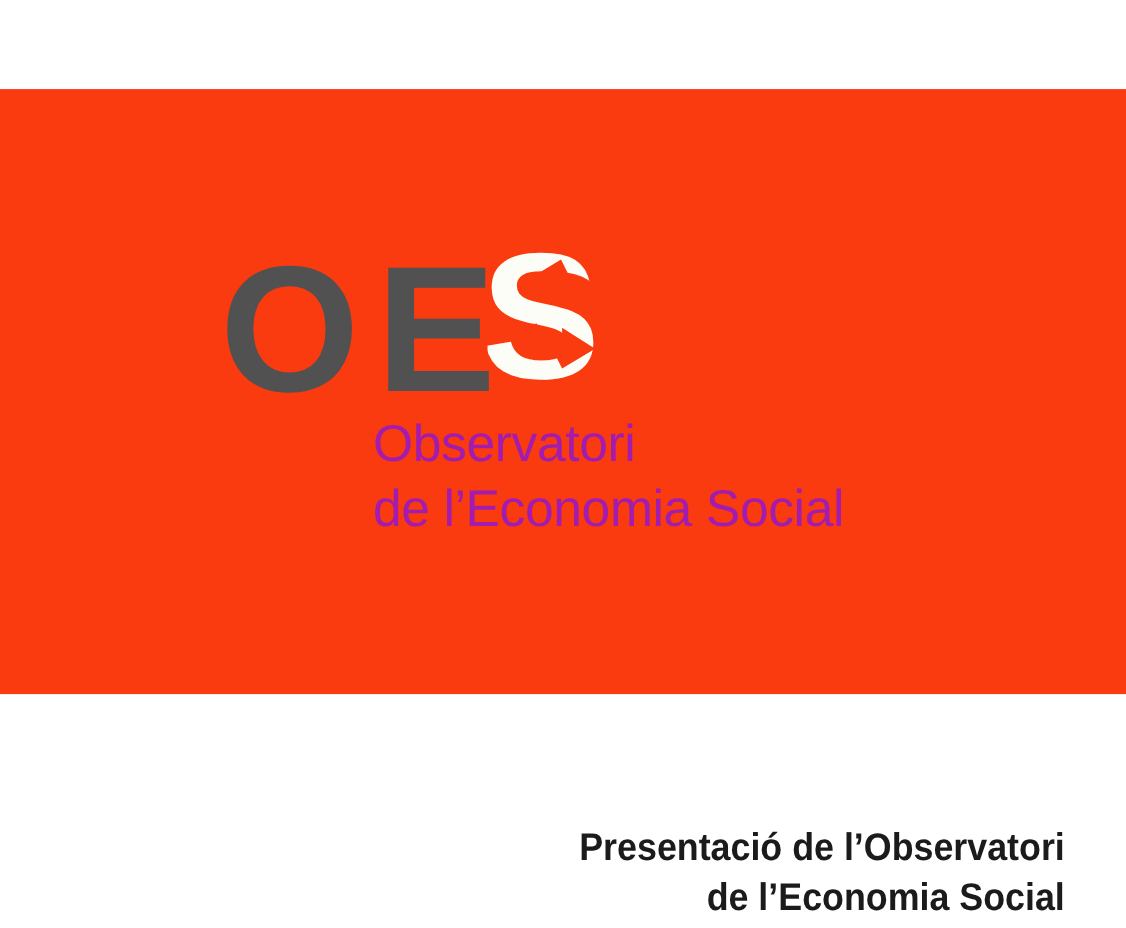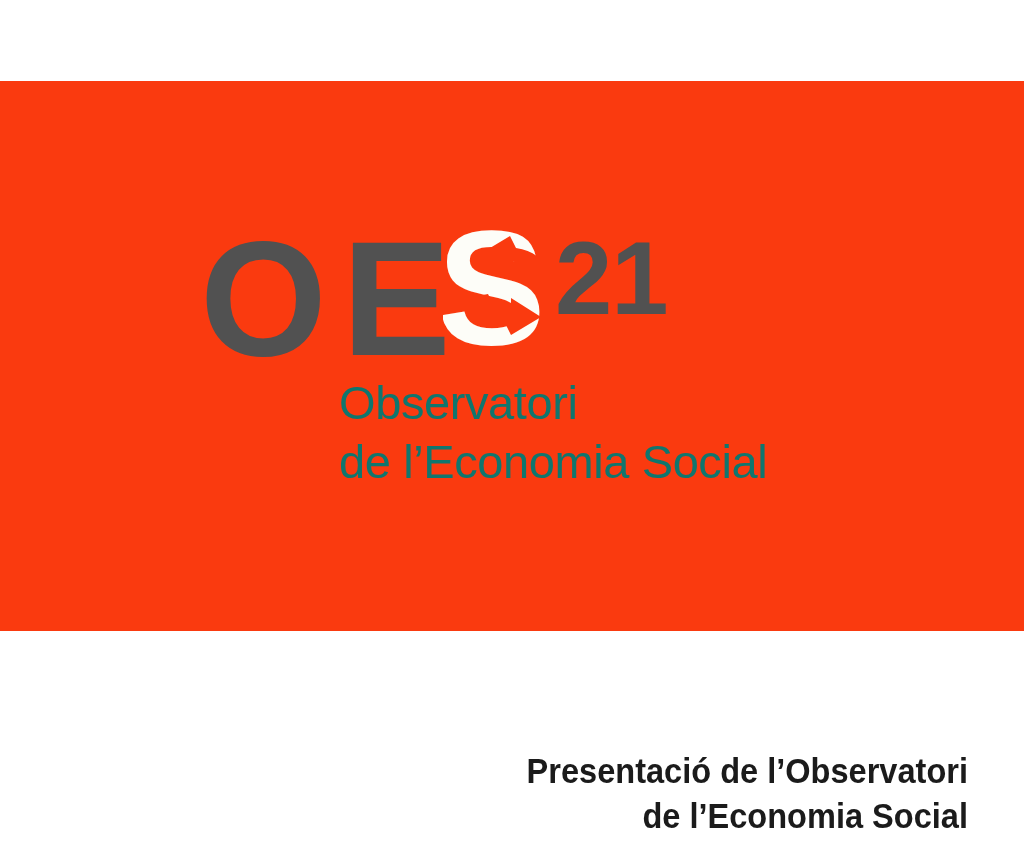--- a/index.html
+++ b/index.html
@@ -98,21 +98,21 @@
     line-height: 1;
     letter-spacing: -1px;
   }
 
   
   #logo-subtitle {
     position: absolute;
     left: 139px;
     top: 148px;
     width: 480px;
-    color: #0f766e;
+    color: #a21caf;
     font-family: "Liberation Sans", sans-serif;
     font-weight: normal;
     font-size: 47px;
     line-height: 59px;
     letter-spacing: -0.4px;
     white-space: nowrap;
   }
 
   .subtitle-line {
     display: block;
@@ -179,21 +179,20 @@
                        L 68 124
                        Z" fill="#000000"></path>
             </mask>
           </defs>
           <g mask="url(#s-arrow-mask)">
             <text x="-6" y="133" font-family="Liberation Sans, sans-serif" font-size="163" font-weight="bold" letter-spacing="-2" fill="#fdfdf8">S</text>
           </g>
         </svg>
       </span>
 
-      <span id="logo-year">21</span>
     </div>
 
     <div id="logo-subtitle">
       <span class="subtitle-line">Observatori</span>
       <span class="subtitle-line">de l’Economia Social</span>
     </div>
 
   </div>
 
   <div id="slide-caption">

